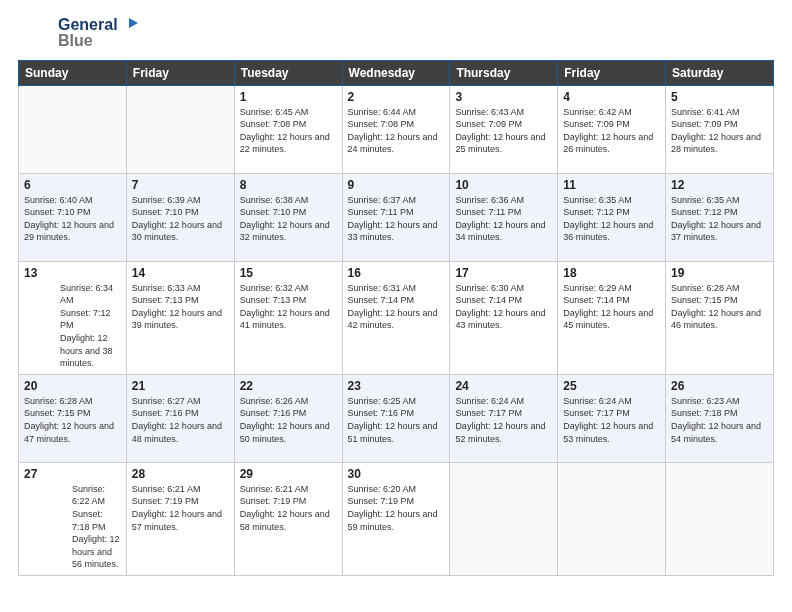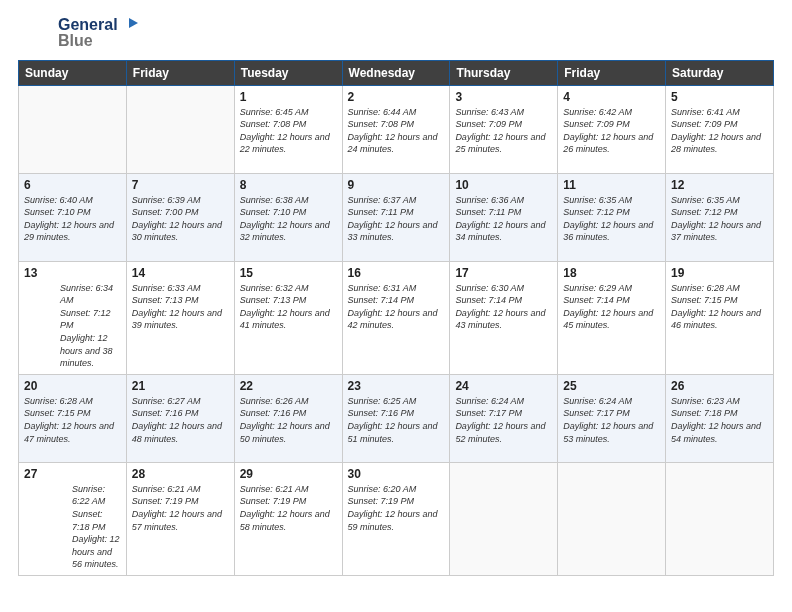--- a/index.html
+++ b/index.html
@@ -69,21 +69,20 @@
       font-size: 12px;
       font-weight: bold;
       color: #222;
       display: block;
       margin-bottom: 2px;
     }
     .day-info {
       font-size: 9px;
       color: #333;
       line-height: 1.4;
-      font-style: italic;
     }
     .row-alt {
       background: #f0f4fa;
     }
     .row-alt td {
       background: #f0f4fa;
     }
   </style>
 </head>
 <body>
@@ -158,21 +157,21 @@
         <tr class="row-alt">
           <td>
             <span class="day-number">6</span>
             <div class="day-info" style="white-space: pre-line;">Sunrise: 6:40 AM
 Sunset: 7:10 PM
 Daylight: 12 hours and 29 minutes.</div>
           </td>
           <td>
             <span class="day-number">7</span>
             <div class="day-info" style="white-space: pre-line;">Sunrise: 6:39 AM
-Sunset: 7:00 PM
+Sunset: 7:10 PM
 Daylight: 12 hours and 30 minutes.</div>
           </td>
           <td>
             <span class="day-number">8</span>
             <div class="day-info" style="white-space: pre-line;">Sunrise: 6:38 AM
 Sunset: 7:10 PM
 Daylight: 12 hours and 32 minutes.</div>
           </td>
           <td>
             <span class="day-number">9</span>

